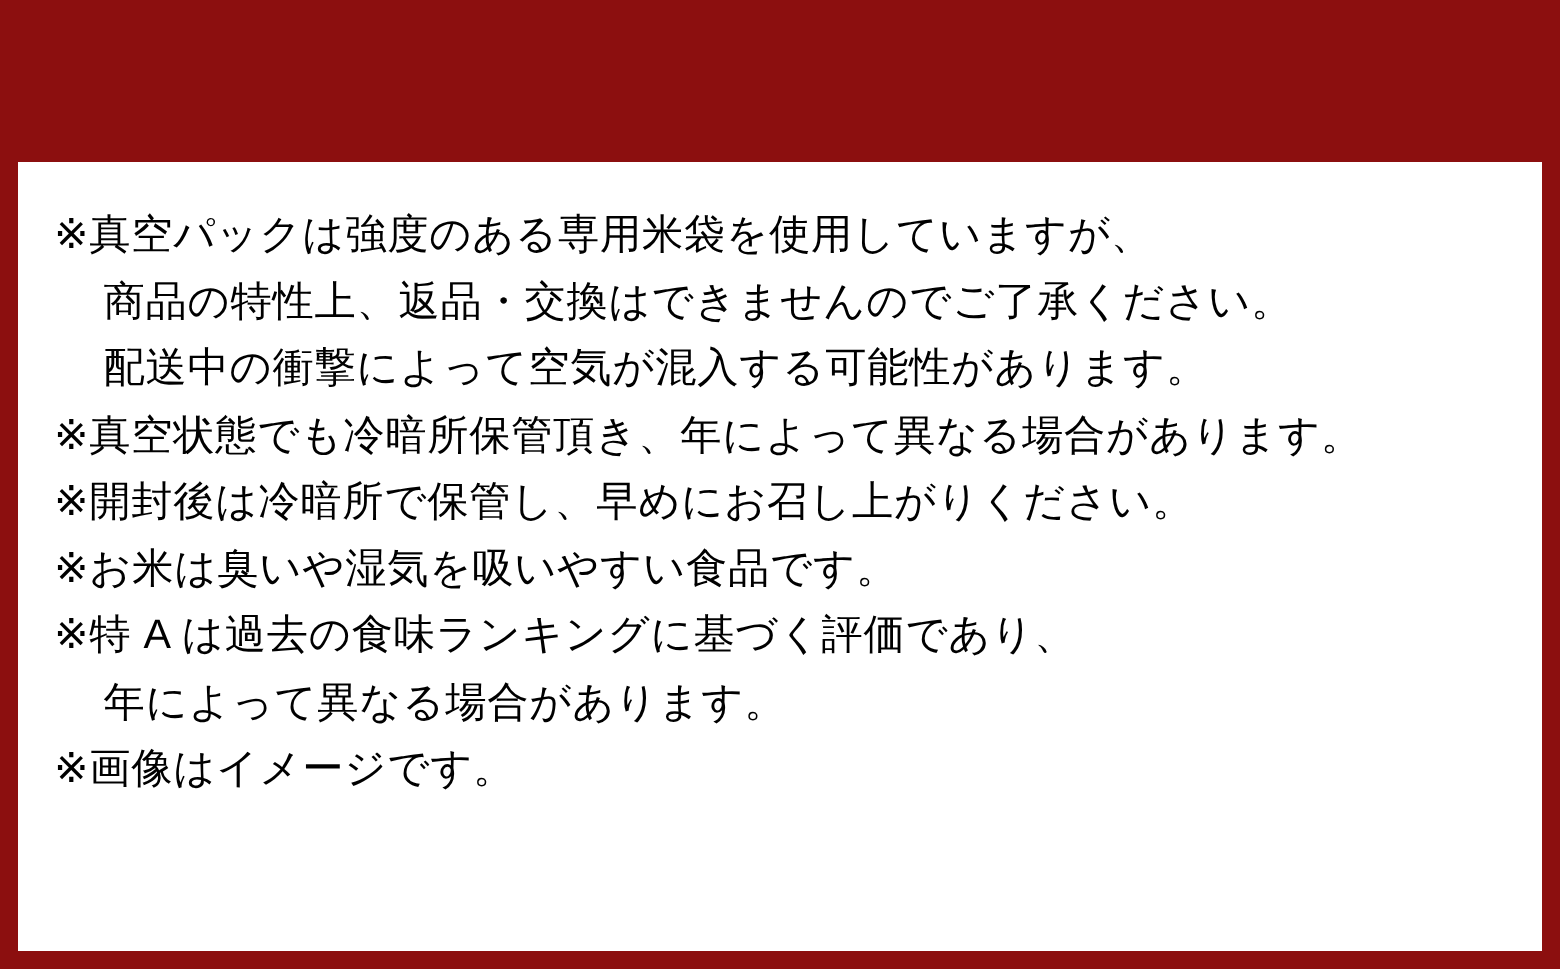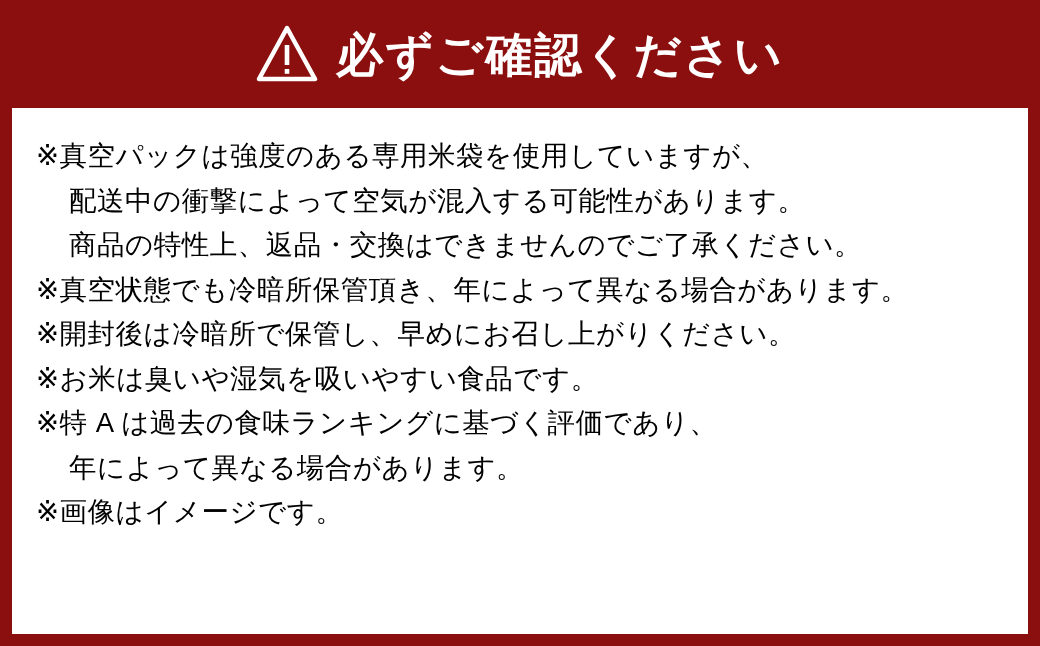--- a/index.html
+++ b/index.html
@@ -68,36 +68,28 @@
   .note .cont {
     display: block;
     padding-left: 33px;
   }
 </style>
 </head>
 <body>
 
 <div class="page">
 
-  <div class="header">
-    <svg class="warn-icon" viewBox="0 0 62 58" aria-hidden="true">
-      <path d="M31 3 L59 54 L3 54 Z" fill="none" stroke="#ffffff" stroke-width="4.5" stroke-linejoin="round"></path>
-      <rect x="28.7" y="20" width="4.6" height="20" fill="#ffffff"></rect>
-      <rect x="28.7" y="44" width="4.6" height="4.8" fill="#ffffff"></rect>
-    </svg>
-    <div class="header-title">必ずご確認ください</div>
-  </div>
 
   <div class="panel">
     <div class="note-list">
 
       <div class="note">
         <span>※真空パックは強度のある専用米袋を使用していますが、</span>
+        <span class="cont">商品の特性上、返品・交換はできませんのでご了承ください。</span>
         <span class="cont">配送中の衝撃によって空気が混入する可能性があります。</span>
-        <span class="cont">商品の特性上、返品・交換はできませんのでご了承ください。</span>
       </div>
 
       <div class="note">
         <span>※真空状態でも冷暗所保管頂き、年によって異なる場合があります。</span>
       </div>
 
       <div class="note">
         <span>※開封後は冷暗所で保管し、早めにお召し上がりください。</span>
       </div>
 

